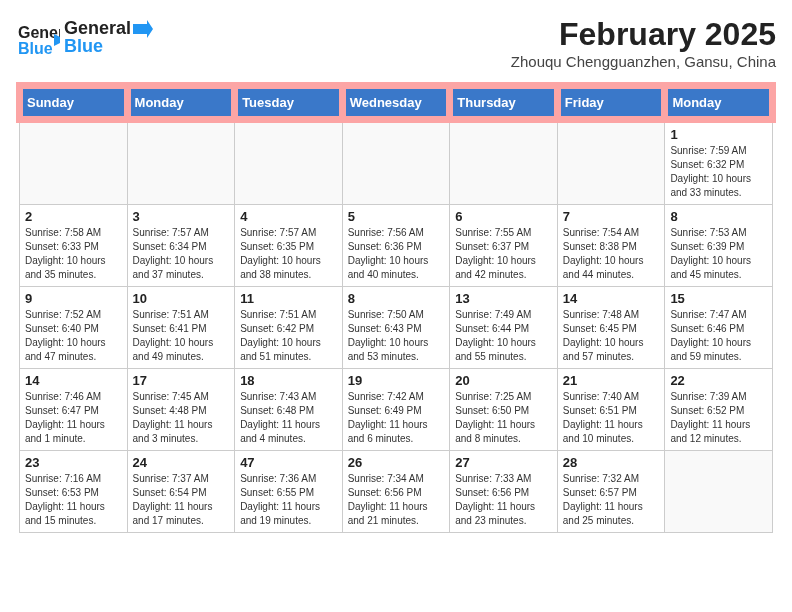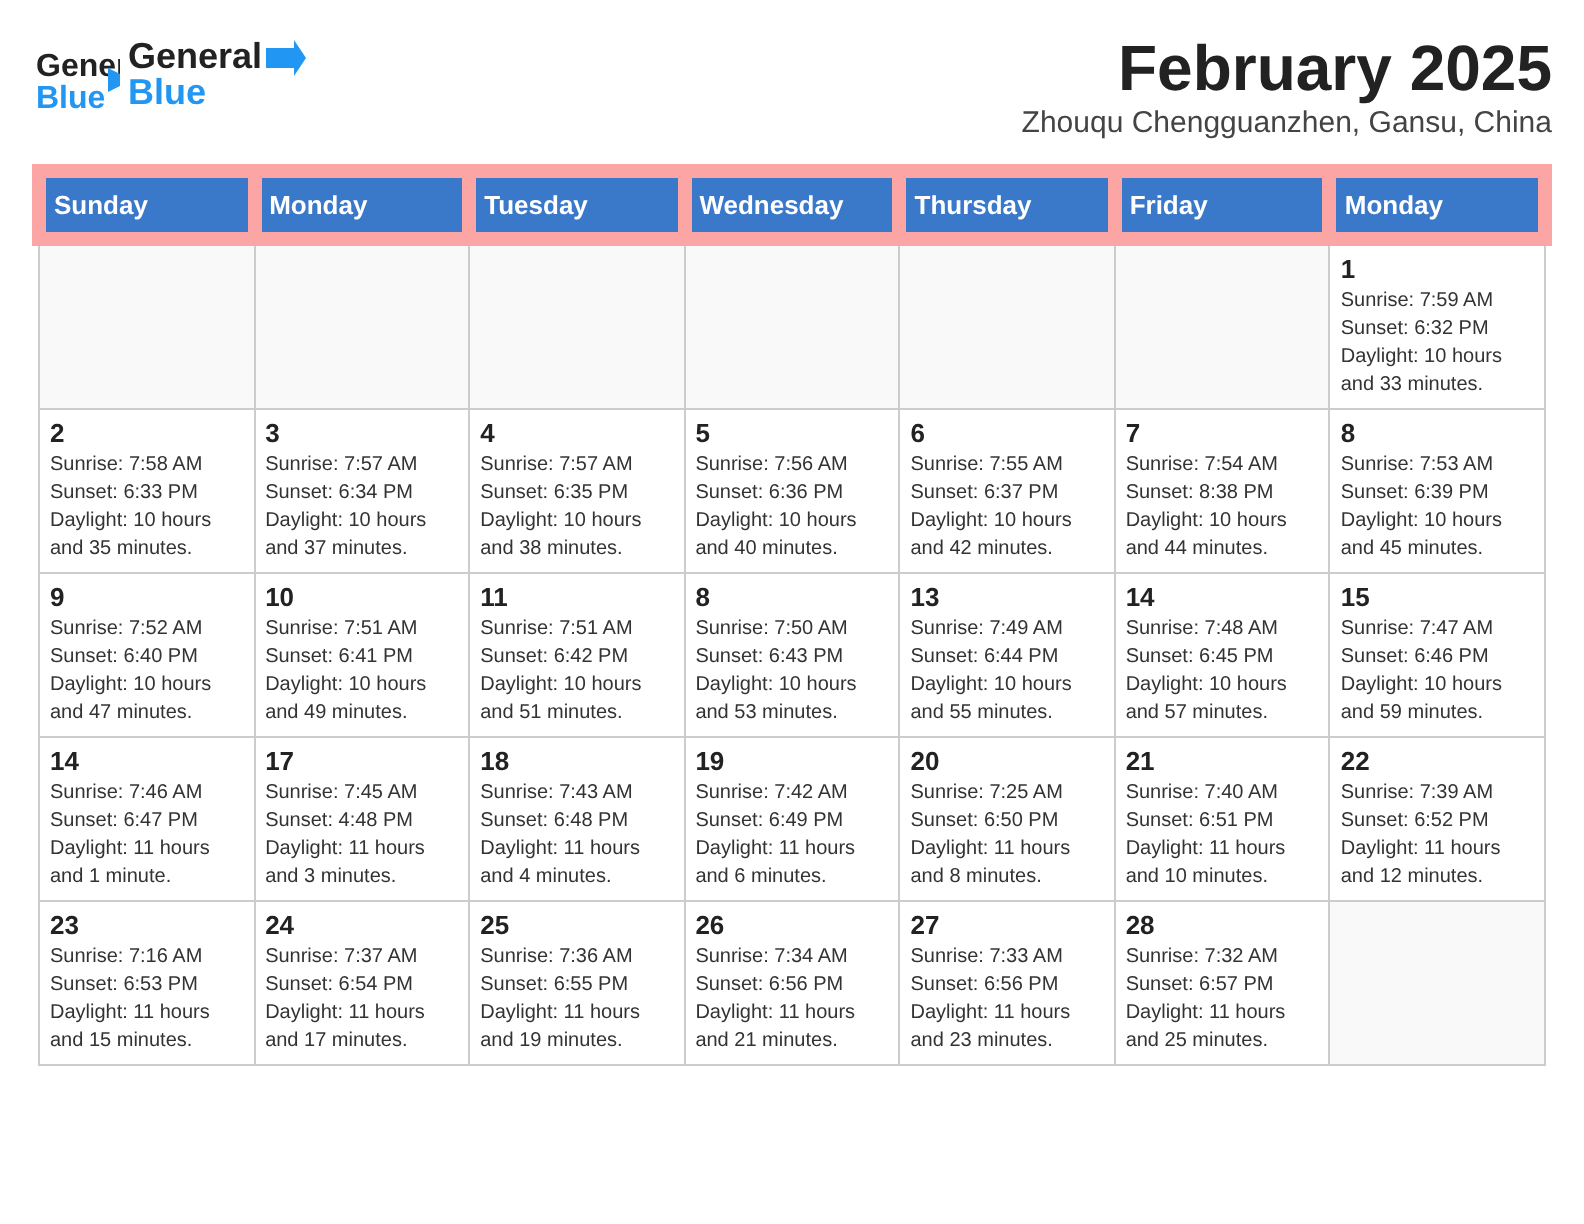--- a/index.html
+++ b/index.html
@@ -265,21 +265,21 @@
 Sunset: 6:53 PM
 Daylight: 11 hours and 15 minutes.</div>
         </td>
         <td>
           <span class="day-num">24</span>
           <div class="day-info">Sunrise: 7:37 AM
 Sunset: 6:54 PM
 Daylight: 11 hours and 17 minutes.</div>
         </td>
         <td>
-          <span class="day-num">25</span>
+          <span class="day-num">47</span>
           <div class="day-info">Sunrise: 7:36 AM
 Sunset: 6:55 PM
 Daylight: 11 hours and 19 minutes.</div>
         </td>
         <td>
           <span class="day-num">26</span>
           <div class="day-info">Sunrise: 7:34 AM
 Sunset: 6:56 PM
 Daylight: 11 hours and 21 minutes.</div>
         </td>

